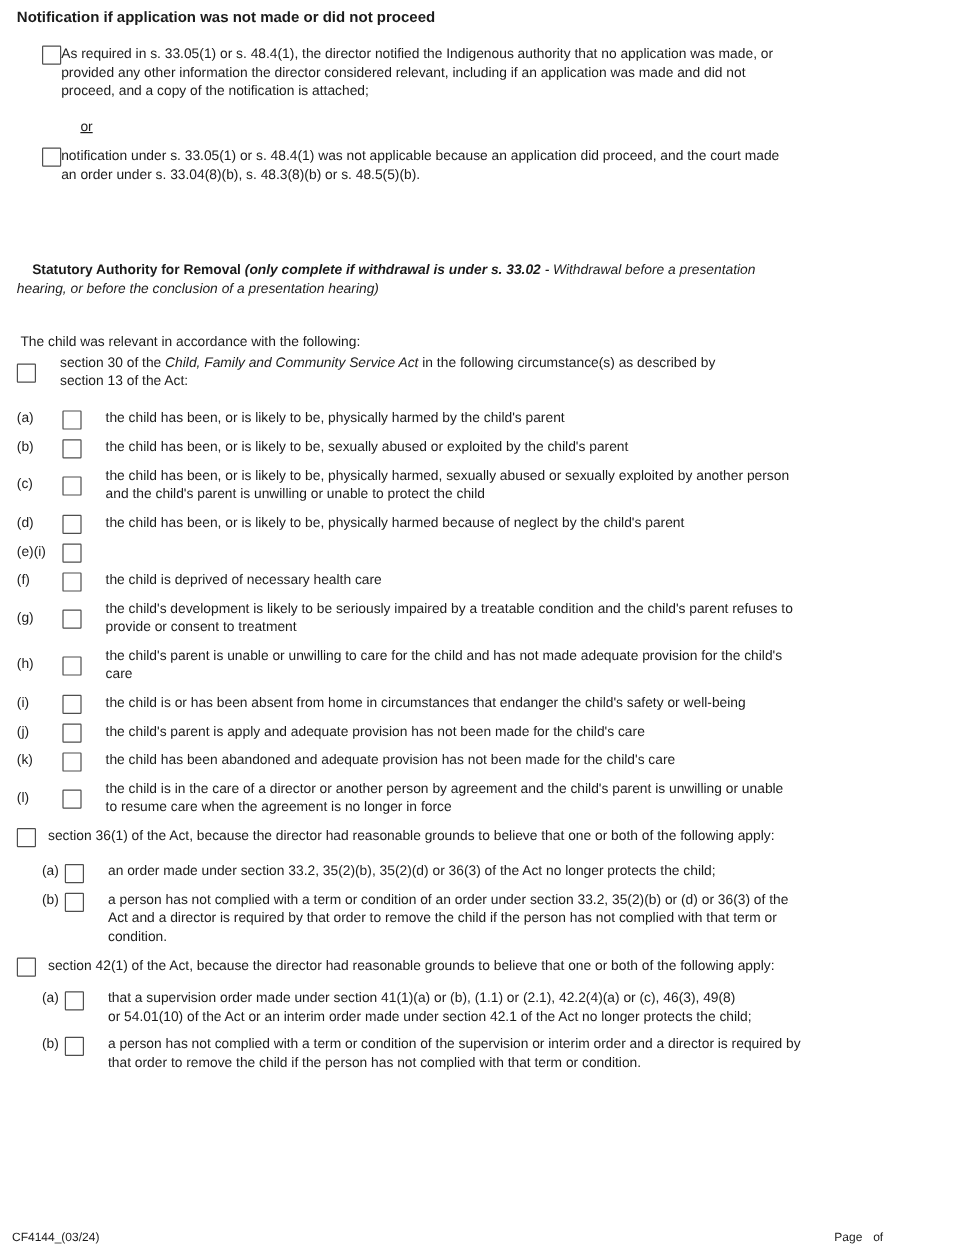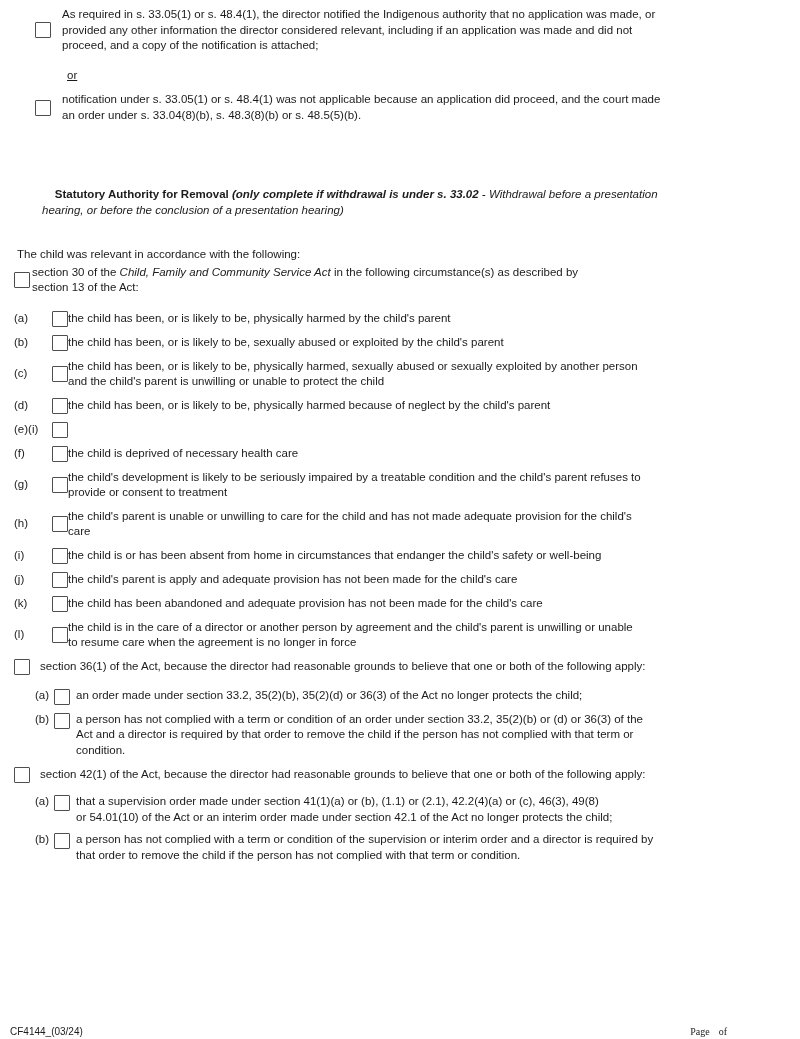--- a/index.html
+++ b/index.html
@@ -9,55 +9,56 @@
     color:#1b1b1b;
   }
   .page { position:absolute; inset:0; padding:7px 16px 0 14px; box-sizing:border-box; }
   .txt { font-size:11.5px; line-height:15.5px; white-space:pre-wrap; }
   .cb {
     flex:0 0 auto; width:14px; height:14px;
     border:1px solid #4e4e4e; background:#fff; border-radius:1px;
     display:inline-block; box-sizing:content-box;
   }
   .title { font-size:12.5px; font-weight:bold; line-height:15px; margin-bottom:16px; white-space:pre-wrap; }
-  .opt-row { display:flex; align-items:center; gap:11px; margin-left:21px; }
+  .opt-row { display:flex; margin-left:21px; }
   .opt-row .opttext { max-width:712px; }
   .or { margin:14px 0 9px 53px;text-decoration:underline; }
-  .h2 { margin-top:47px; font-size:11.5px; line-height:16px; white-space:pre-wrap; width:750px;margin-left:28px; }
+  .h2 { margin-top:47px; font-size:11.5px; line-height:16px; white-space:pre-wrap; width:750px; }
   .h2 .b  { font-weight:bold; }
   .h2 .bi { font-weight:bold; font-style:italic; }
   .h2 .i  { font-style:italic; }
   .intro { margin:13px 0 2px 3px; }
-  .row-s30 { display:flex; align-items:center; gap:2px; margin-bottom:15px; }
+  .row-s30 { display:flex; align-items:center; gap:20px; margin-bottom:15px; }
   .row-s30 .s30text { max-width:705px; }
   .s30text .i { font-style:italic; }
   .row-top { display:flex; gap:10px; }
   .row-top .toptext { max-width:740px; }
   .lrow { display:flex; align-items:center; margin-bottom:8px; }
   .llabel { flex:0 0 38px; }
-  .ltext { margin-left:0; max-width:700px; }
+  .ltext { margin-left:20px; max-width:700px; }
   .sublist { margin-left:21px; }
   .sublist-36 { margin-top:13px; margin-bottom:9px; }
   .sublist-42 { margin-top:11px; }
   .sub-row { display:flex; align-items:flex-start; margin-bottom:7px; }
   .sub-label { flex:0 0 19px; }
   .sub-row .cb { margin-top:1px; }
-  .subtext { margin-left:6px; max-width:690px; }
+  .subtext { margin-left:20px; max-width:690px; }
   .footer {
-    position:absolute; left:10px; right:8px; bottom:1px;
+    position:absolute; left:10px; right:22px; bottom:1px;
     display:flex; justify-content:space-between; align-items:baseline;
     font-size:10px; line-height:12px;
   }
-  .pageof { margin-right:65px; display:inline-flex; gap:9px;font-family:Liberation Serif, serif; }
+  .pageof { margin-right:42px; display:inline-flex; gap:9px; }
 </style>
 </head>
 <body>
 
 <div class="page">
 
+  <div class="title">Notification if application was not made or did not proceed</div>
 
   <div class="opt-row">
     <span class="cb"></span>
     <div class="txt opttext">As required in s. 33.05(1) or s. 48.4(1), the director notified the Indigenous authority that no application was made, or
 provided any other information the director considered relevant, including if an application was made and did not
 proceed, and a copy of the notification is attached;</div>
   </div>
 
   <div class="or txt">or</div>
 

